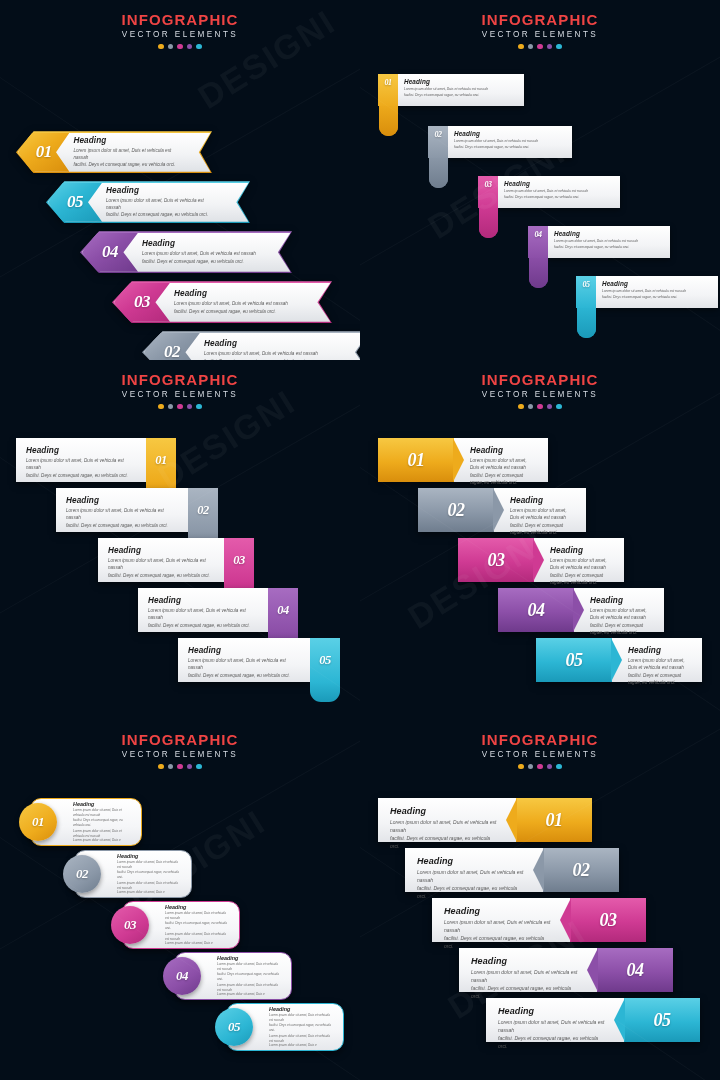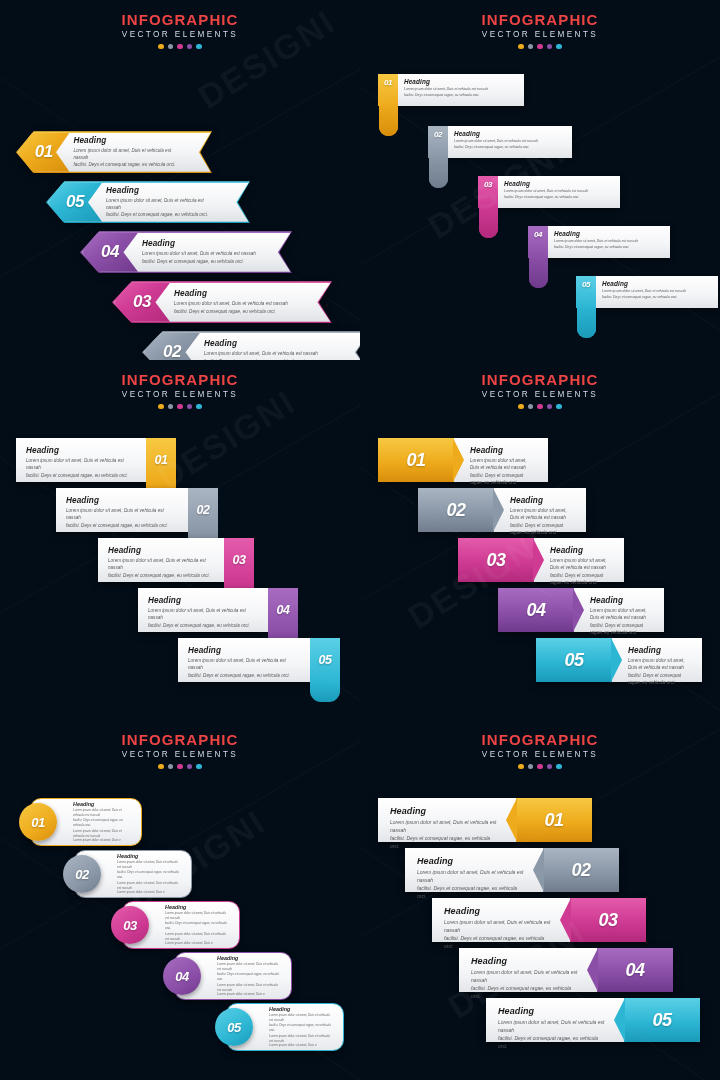--- a/index.html
+++ b/index.html
@@ -67,20 +67,21 @@
     color: #5a5a5a;
     line-height: 1.62;
     margin-top: 2px;
   }
   .num {
     font-weight: 700;
     color: #ffffff;
     font-style: italic;
     letter-spacing: -0.5px;
     text-shadow: 0 1px 2px rgba(0,0,0,.25);
+    font-family: Liberation Serif, serif;
   }
 
   
   .p1wrap { position: relative; margin-top: 16px; }
   .p1row {
     position: absolute;
     height: 42px;
     display: flex;
     align-items: stretch;
     filter: drop-shadow(0 2px 4px rgba(0,0,0,.45));

